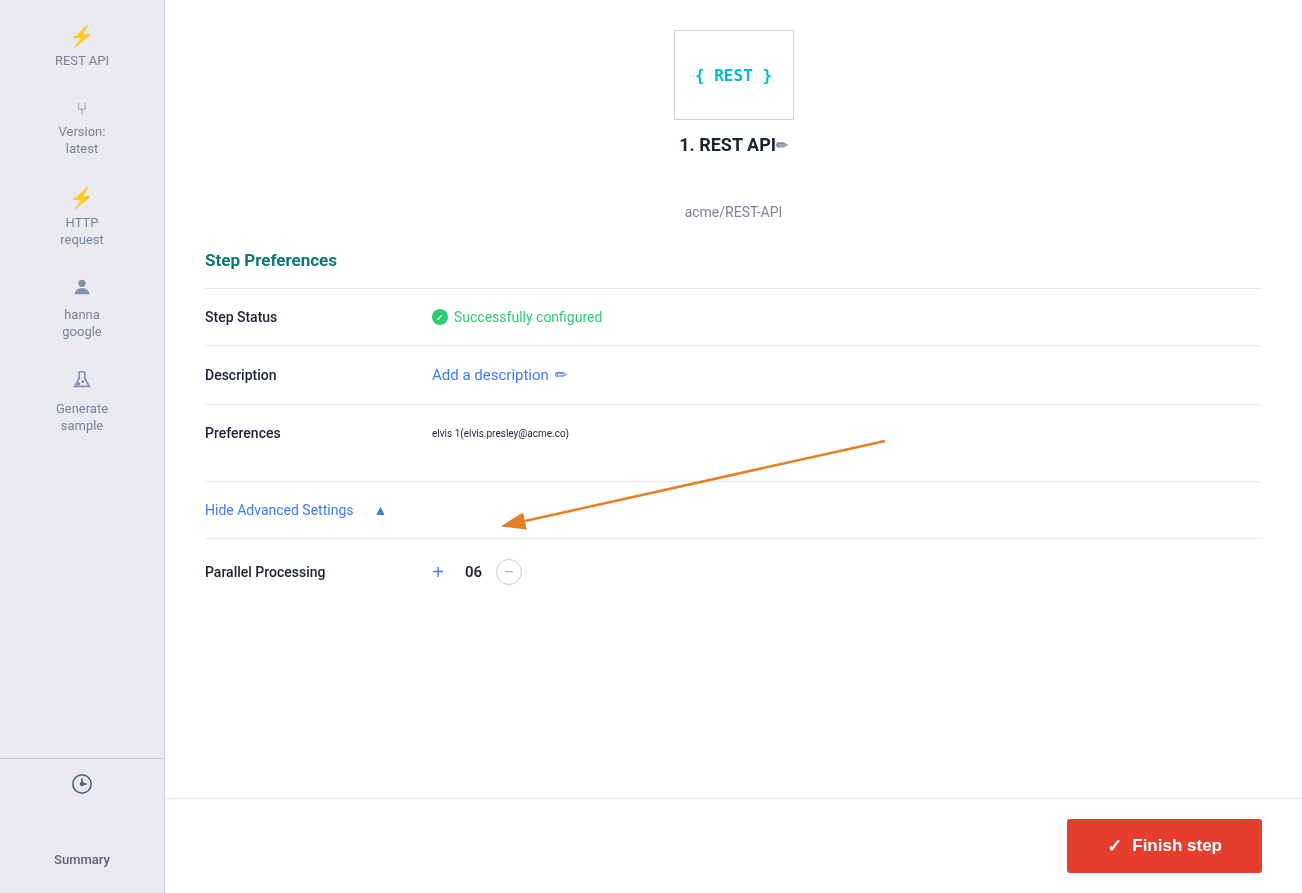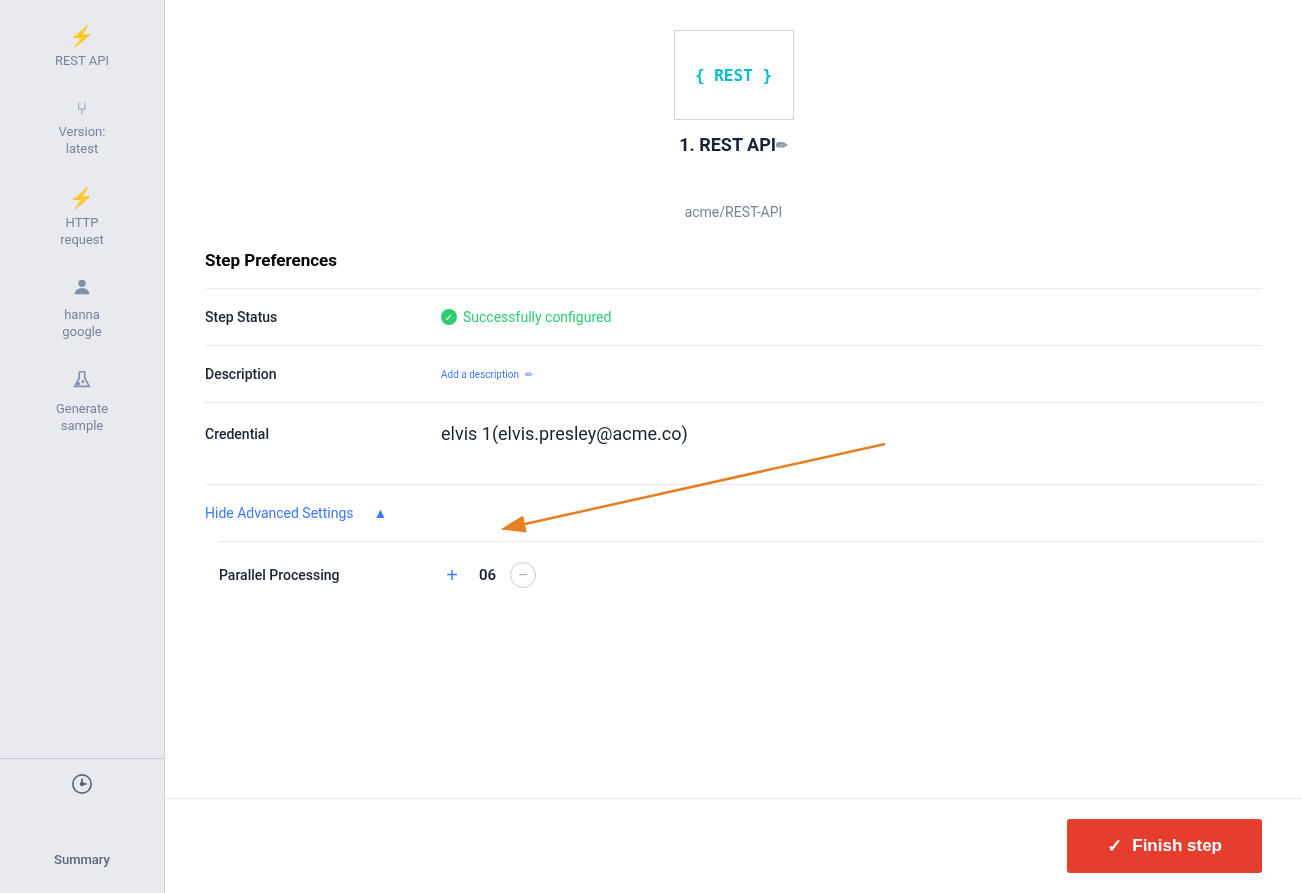--- a/index.html
+++ b/index.html
@@ -96,45 +96,45 @@
     .api-subtitle {
       color: #7a8499;
       font-size: 14px;
       margin-top: 44px;
     }
 
     
     .section-title {
       font-size: 17px;
       font-weight: 700;
-      color: #000000;
+      color: #0f766e;
       margin-bottom: 18px;
     }
 
     .preferences-section {
       margin-bottom: 20px;
     }
 
     .pref-row {
       display: flex;
       align-items: center;
       padding: 20px 0;
       border-top: 1px solid #e8eaf0;
-      gap: 36px;
+      gap: 27px;
     }
     .pref-label {
       width: 200px;
       flex-shrink: 0;
       color: #1a2233;
       font-size: 14px;
       font-weight: 500;
     }
     .pref-value {
       color: #1a2233;
-      font-size: 18px;
+      font-size: 10px;
     }
 
     .status-success {
       display: flex;
       align-items: center;
       gap: 6px;
       color: #2ecc71;
       font-size: 14px;
     }
     .status-dot {
@@ -144,21 +144,21 @@
       border-radius: 50%;
       display: flex;
       align-items: center;
       justify-content: center;
       color: white;
       font-size: 10px;
     }
 
     .add-description-link {
       color: #3d7af5;
-      font-size: 10px;
+      font-size: 15px;
       cursor: pointer;
       display: flex;
       align-items: center;
       gap: 6px;
       text-decoration: none;
     }
 
     
     .advanced-toggle {
       padding: 20px 0;
@@ -173,21 +173,20 @@
       gap: 20px;
     }
 
     
     .parallel-row {
       display: flex;
       align-items: center;
       padding: 20px 0;
       border-top: 1px solid #e8eaf0;
       gap: 20px;
-      margin-left: 14px;
     }
     .counter-control {
       display: flex;
       align-items: center;
       gap: 10px;
     }
     .counter-btn {
       width: 26px;
       height: 26px;
       border: none;
@@ -336,21 +335,21 @@
 
       <div class="pref-row">
         <div class="pref-label">Description</div>
         <a class="add-description-link">
           <span>Add a description</span>
           <span>✏</span>
         </a>
       </div>
 
       <div class="pref-row">
-        <div class="pref-label">Credential</div>
+        <div class="pref-label">Preferences</div>
         <div class="pref-value">elvis 1(elvis.presley@acme.co)</div>
       </div>
     </div>
 
     <div class="arrow-container">
 
       <svg class="arrow-svg" width="600" height="120" viewBox="0 0 600 120">
         <defs>
           <marker id="arrowhead" markerWidth="10" markerHeight="7" refX="0" refY="3.5" orient="auto">
             <polygon points="0 0, 10 3.5, 0 7" fill="#e67e22"></polygon>

